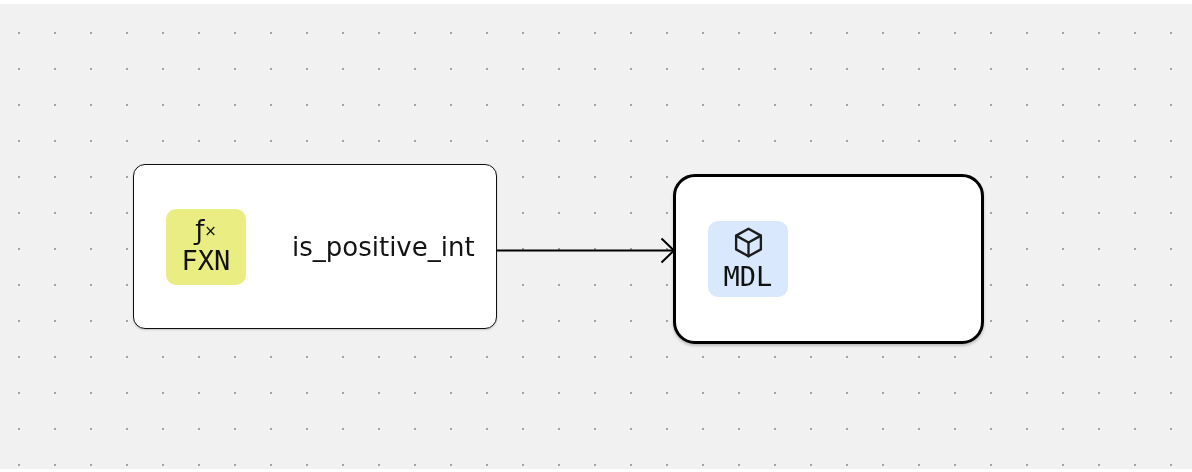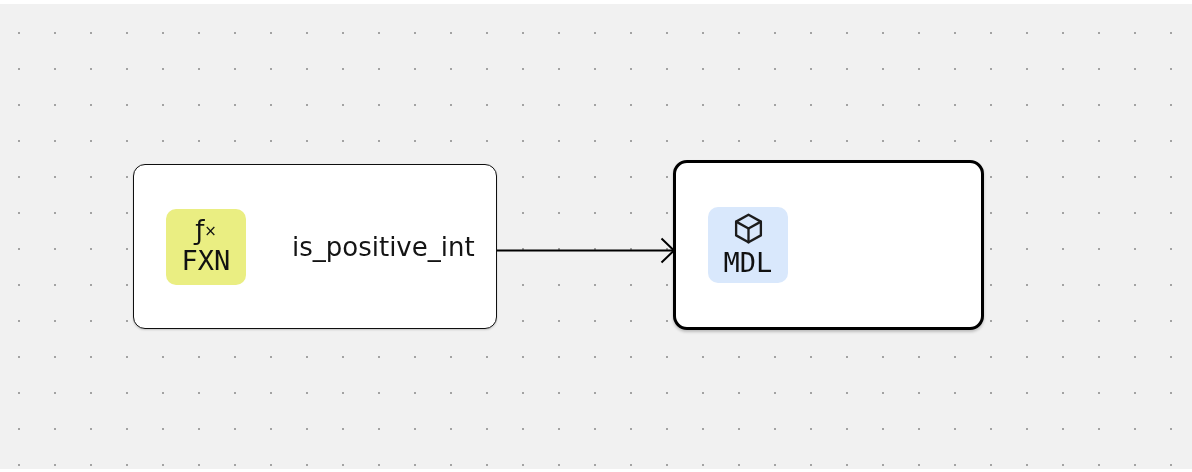--- a/index.html
+++ b/index.html
@@ -33,24 +33,24 @@
   }
   .node--fxn {
     left: 133px; top: 160px;
     width: 364px; height: 165px;
     border: 1.7px solid #0f0f0f;
     border-radius: 12px;
     padding-left: 32px;
     box-shadow: 0 1px 2px rgba(0,0,0,0.18);
   }
   .node--mdl {
-    left: 673px; top: 156px;
+    left: 673px; top: 170px;
     width: 311px; height: 170px;
     border: 3.5px solid #000000;
-    border-radius: 14px;
+    border-radius: 22px;
     padding-left: 32px;
     box-shadow: 0 2px 3px rgba(0,0,0,0.22);
   }
 
   .badge {
     flex: 0 0 auto;
     width: 80px; height: 76px;
     border-radius: 10px;
     display: flex;
     flex-direction: column;

